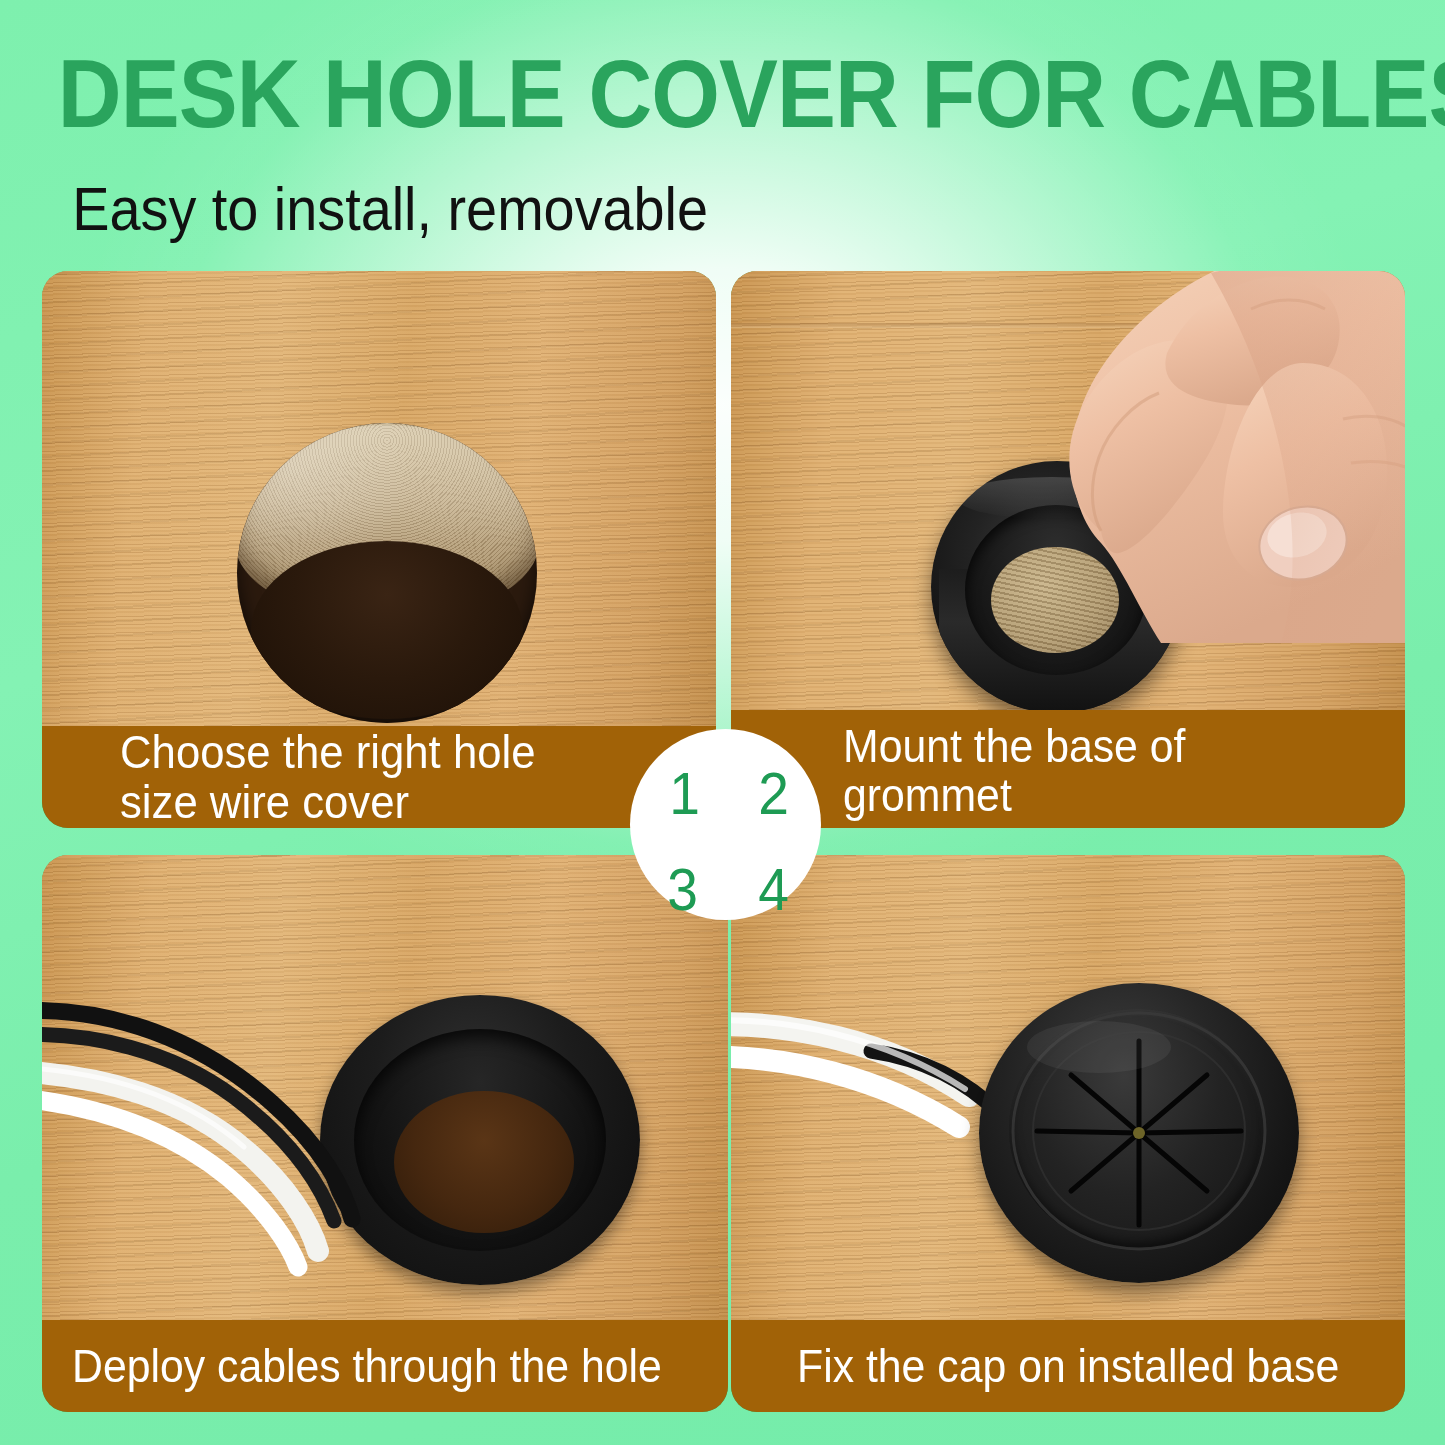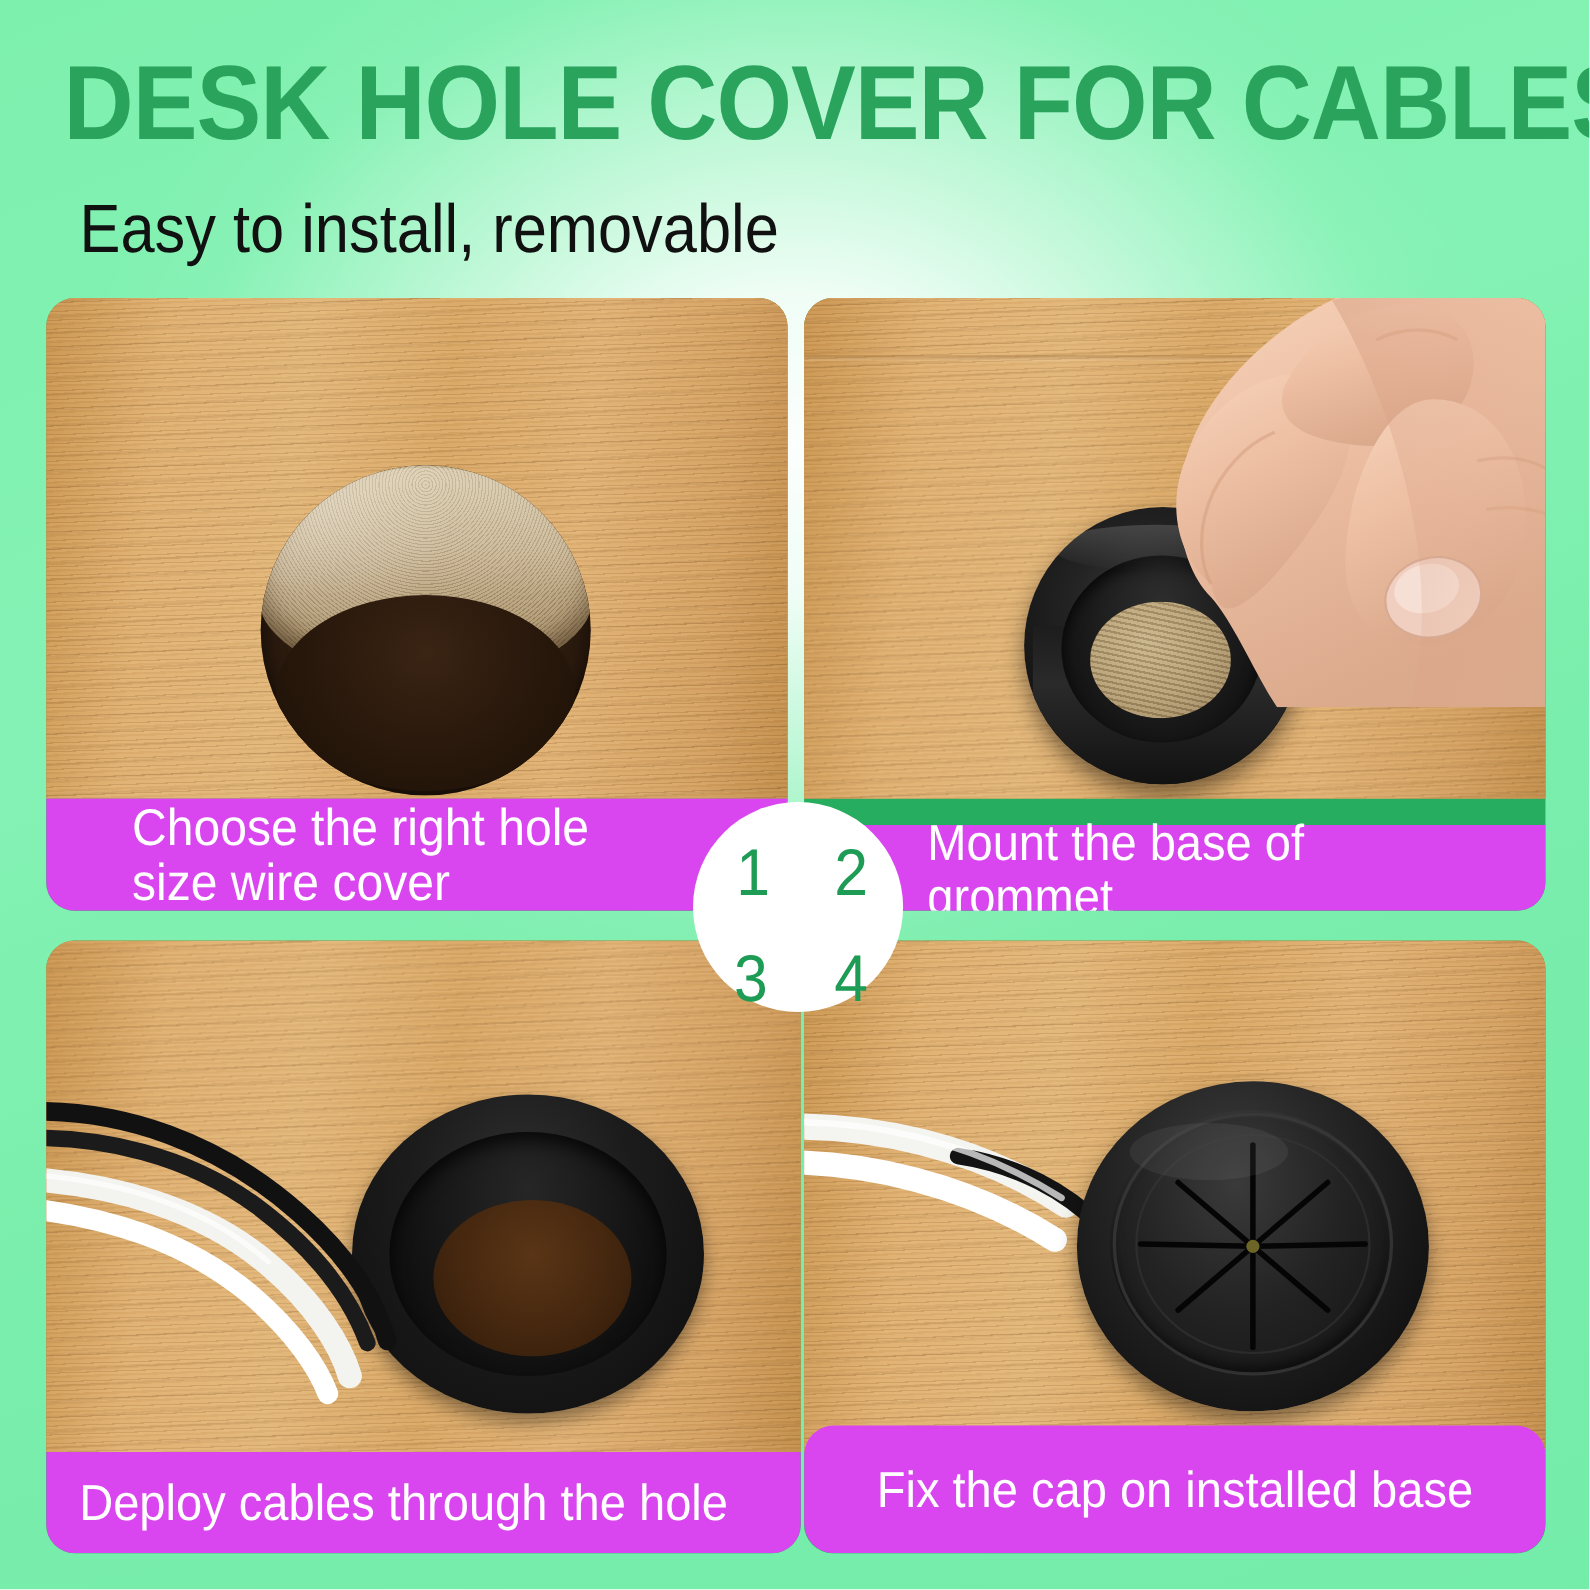--- a/index.html
+++ b/index.html
@@ -252,32 +252,32 @@
   .cables4 {
     position: absolute;
     left: -30px; top: 136px;
     width: 420px; height: 230px;
   }
 
   
   .caption {
     position: absolute;
     left: 0; right: 0; bottom: 0;
-    background: #d946ef;
+    background: #a16207;
     color: #ffffff;
     font-family: "Liberation Sans Narrow", "Liberation Sans", sans-serif;
     font-weight: 400;
     display: flex;
     align-items: center;
     box-sizing: border-box;
   }
   .panel.p1 .caption { height: 102px; padding: 0 0 0 78px; }
-  .panel.p2 .caption { height: 78px; padding: 4px 0 0 112px; justify-content: flex-end; }
+  .panel.p2 .caption { height: 118px; padding: 4px 0 0 112px; justify-content: flex-end; }
   .panel.p3 .caption { height: 92px;  padding: 0 0 0 30px; }
-  .panel.p4 .caption { height: 116px;  padding: 0 0 0 66px; border-radius: 27px; }
+  .panel.p4 .caption { height: 92px;  padding: 0 0 0 66px; }
   .caption-text {
     font-size: 47px;
     line-height: 1.06;
     transform: scaleX(0.93);
     transform-origin: left center;
     white-space: pre-line;
   }
   .panel.p2 .caption-text { font-size: 46px; }
   .panel.p3 .caption-text { font-size: 46px; }
   .panel.p4 .caption-text { font-size: 46px; }

